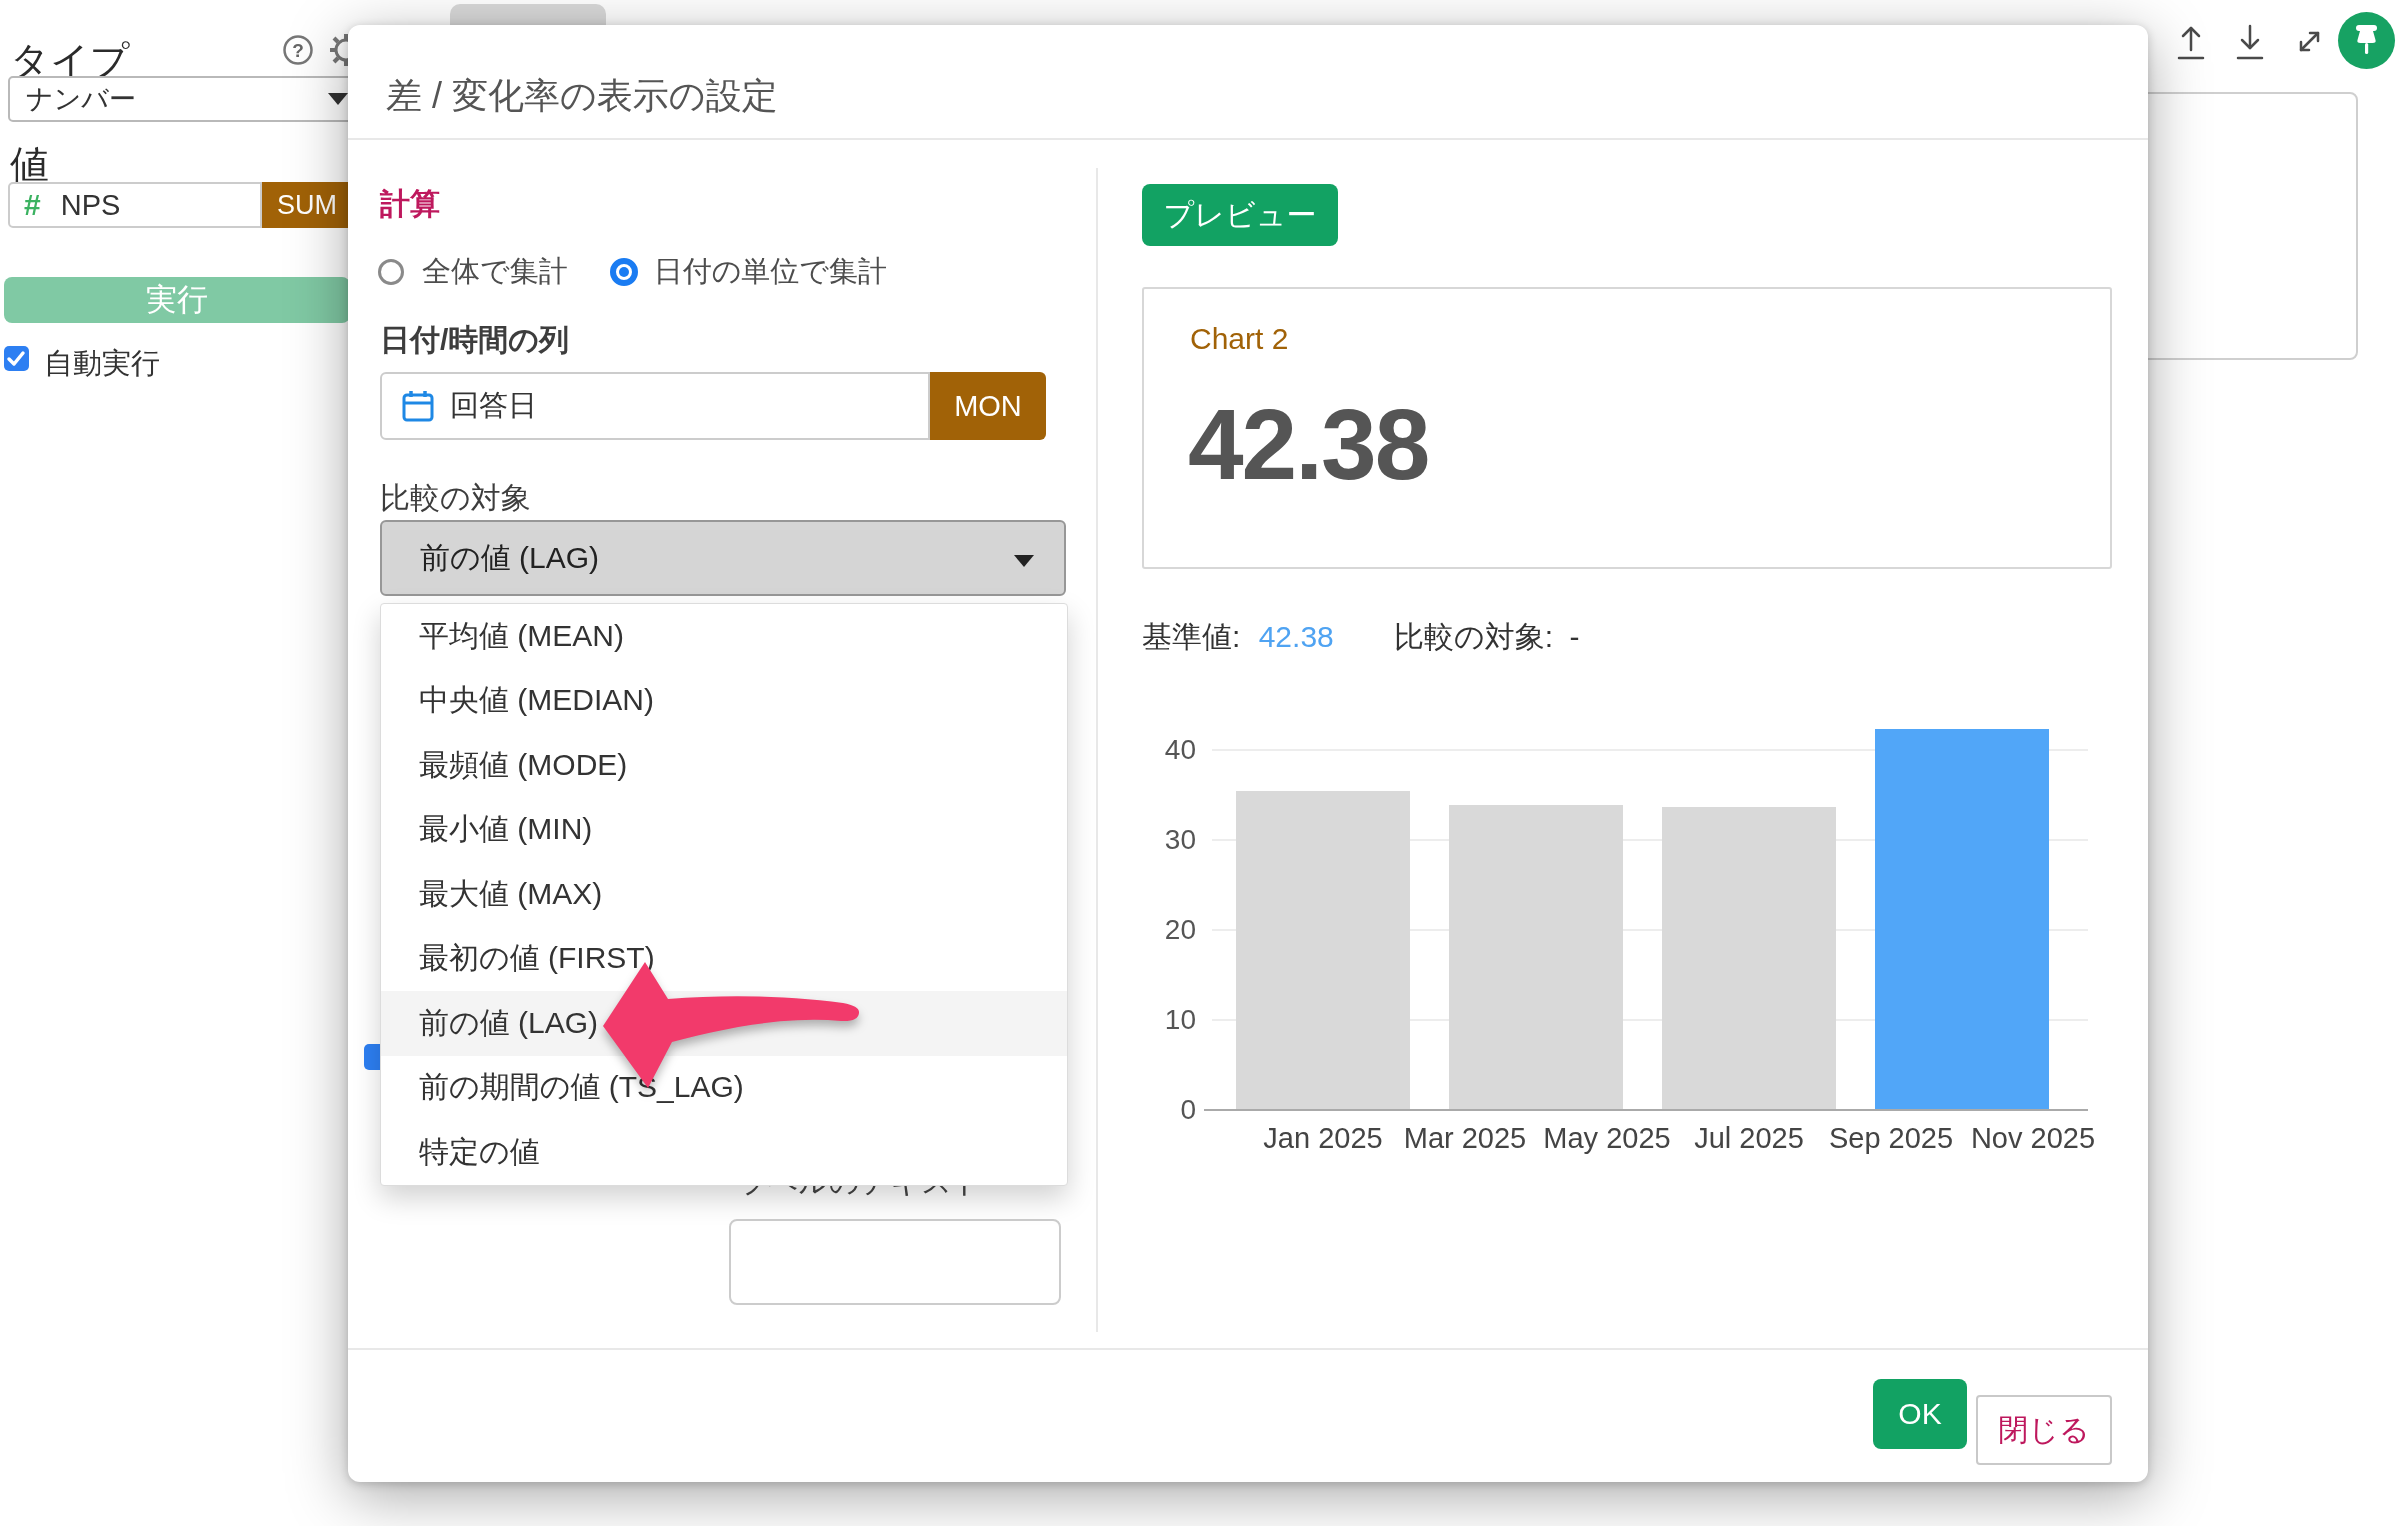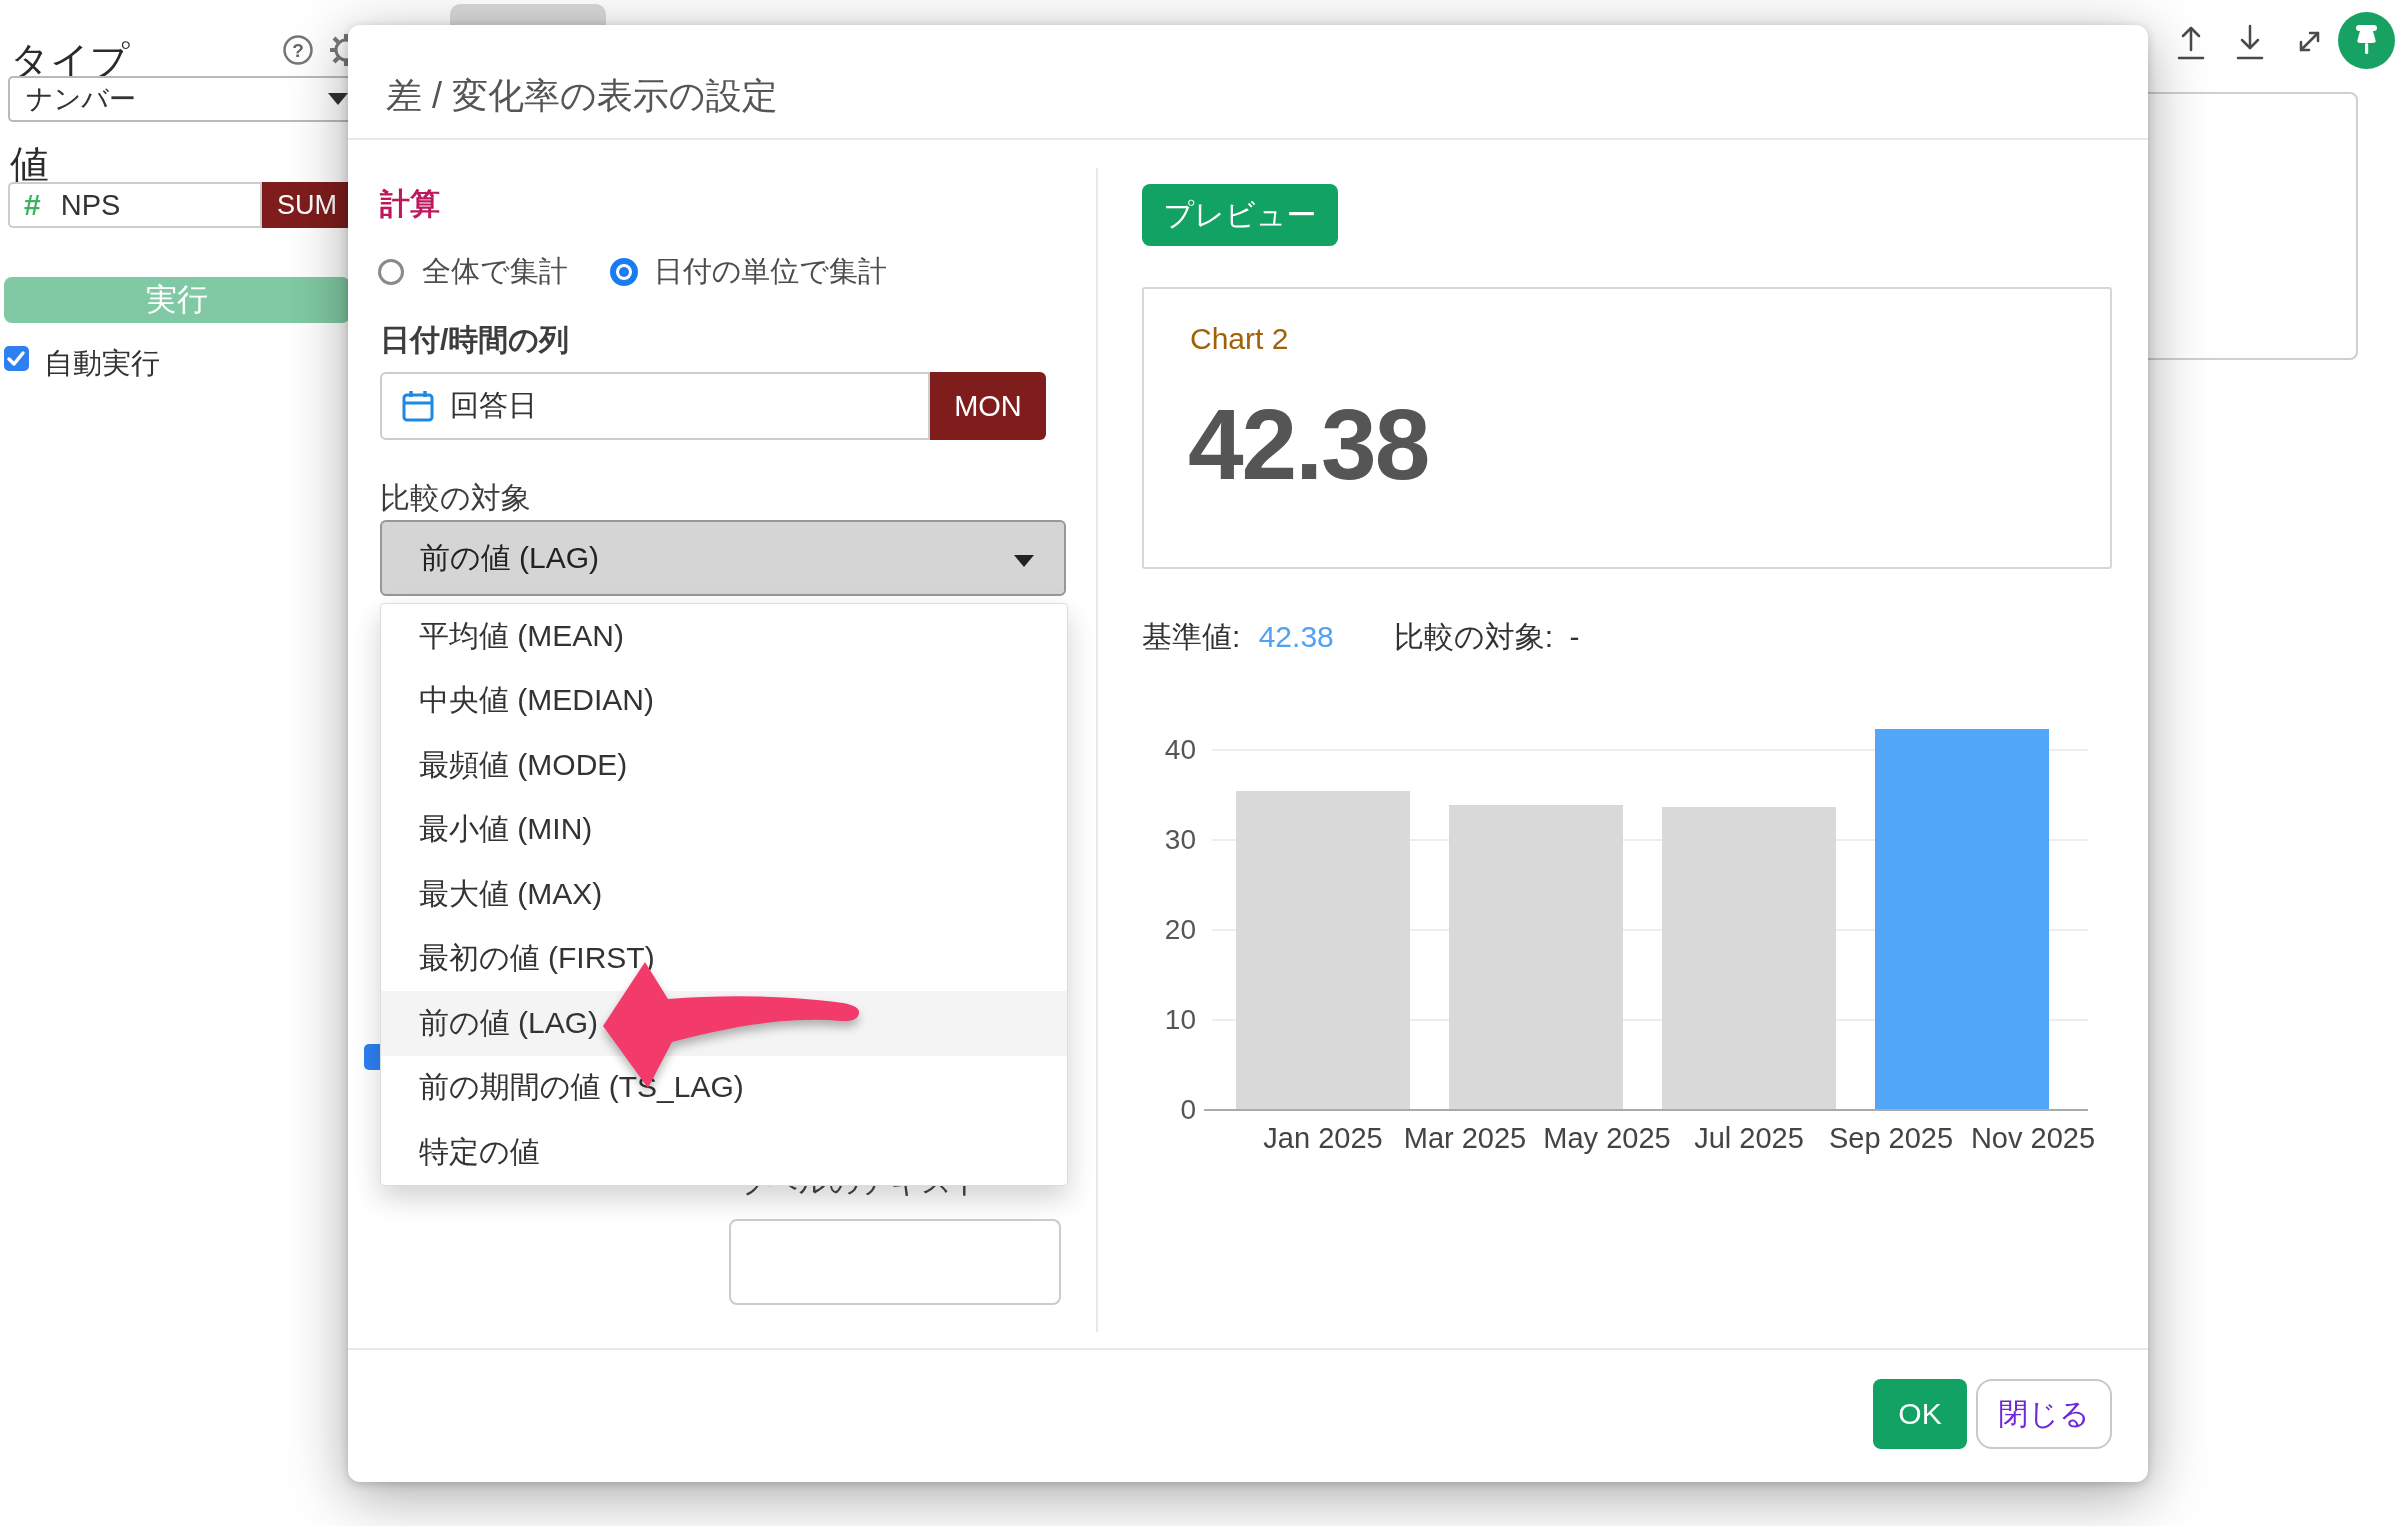--- a/index.html
+++ b/index.html
@@ -4,21 +4,21 @@
 <style>
   html,body{margin:0;padding:0;background:#ffffff;}
   .stage{position:relative;width:2400px;height:1526px;background:#ffffff;overflow:hidden;
          font-family:"Liberation Sans","DejaVu Sans",sans-serif;color:#3d3d3d;}
   .abs{position:absolute;}
 
   
   .side-label{font-size:39px;font-weight:normal;color:#2b2b2b;}
   .select-box{background:#fff;border:2px solid #b9b9b9;border-radius:5px;display:flex;align-items:center;font-size:27px;color:#333;}
   .caret{width:0;height:0;border-left:10px solid transparent;border-right:10px solid transparent;border-top:12px solid #333;}
-  .badge-dark{background:#7f1d1d;color:#fff;display:flex;align-items:center;justify-content:center;font-size:27px;}
+  .badge-dark{background:#a16207;color:#fff;display:flex;align-items:center;justify-content:center;font-size:27px;}
   .run-btn{background:#80c9a4;color:#fff;border-radius:8px;display:flex;align-items:center;justify-content:center;font-size:31px;}
   .checkbox-blue{background:#2d7ff2;border-radius:5px;}
   .icon-stroke{stroke:#4a4a4a;stroke-width:2.5;fill:none;stroke-linecap:round;stroke-linejoin:round;}
 
   
   .modal{left:348px;top:25px;width:1800px;height:1457px;background:#fff;border-radius:12px;
          box-shadow:0 14px 60px rgba(0,0,0,.34), 0 2px 10px rgba(0,0,0,.18);z-index:10;}
   .modal-title{left:38px;top:47px;font-size:36px;color:#555;}
   .hdiv{background:#e8e8e8;height:2px;}
   .vdiv{background:#e8e8e8;width:2px;}
@@ -33,21 +33,21 @@
                display:flex;align-items:center;font-size:30px;color:#222;}
   .dropdown{background:#fff;border:1px solid #dcdcdc;border-radius:4px;box-shadow:0 12px 28px rgba(0,0,0,.18);z-index:5;}
   .dd-item{height:64.5px;display:flex;align-items:center;padding-left:38px;font-size:30px;color:#333;}
   .dd-item.hl{background:#f4f4f4;}
   .green-btn{background:#12a263;color:#fff;border-radius:8px;display:flex;align-items:center;justify-content:center;font-size:30px;}
   .card{border:2px solid #d7d7d7;border-radius:3px;background:#fff;}
   .card-title{font-size:30px;color:#a16207;}
   .big-num{font-size:100px;font-weight:bold;color:#555;letter-spacing:-2px;}
   .base-row{font-size:30px;color:#333;}
   .blue-num{color:#4fa3f2;}
-  .ghost-btn{background:#fff;border:2px solid #c9c9c9;border-radius:16px;color:#6d28d9;display:flex;align-items:center;justify-content:center;font-size:30px;box-sizing:border-box;}
+  .ghost-btn{background:#fff;border:2px solid #c9c9c9;border-radius:4px;color:#be185d;display:flex;align-items:center;justify-content:center;font-size:30px;box-sizing:border-box;margin-top:16px;}
 
   
   .gridline{position:absolute;height:2px;background:#ededed;}
   .axisline{position:absolute;height:2px;background:#aaaaaa;}
   .ytick{position:absolute;width:100px;text-align:right;font-size:28px;color:#555;height:32px;line-height:32px;}
   .xtick{position:absolute;width:170px;text-align:center;font-size:29px;color:#444;}
   .bar{position:absolute;}
 </style>
 </head>
 <body>

